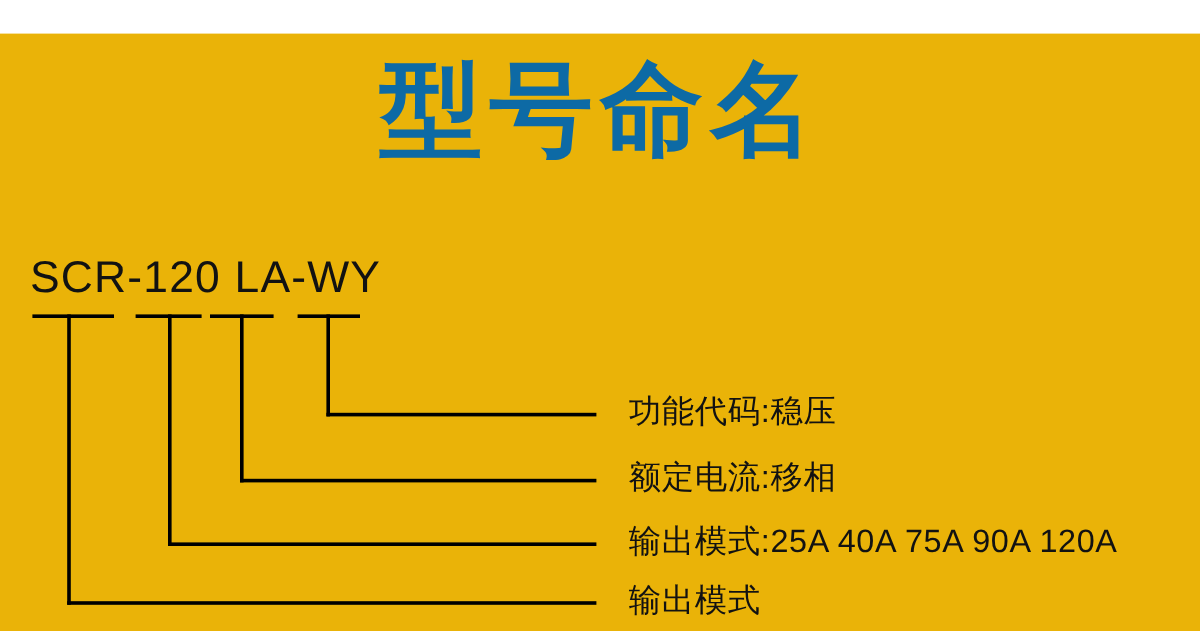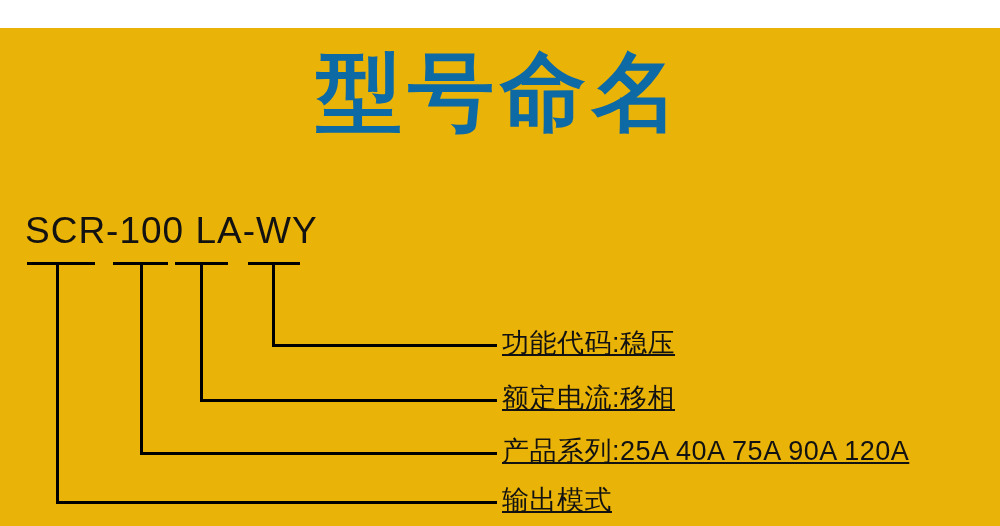--- a/index.html
+++ b/index.html
@@ -56,53 +56,52 @@
     background: #000000;
   }
   .leader {
     position: absolute;
     height: 3px;
     background: #000000;
   }
   
   .leaf-label {
     position: absolute;
-    left: 502px;
+    left: 524px;
     font-size: 27px;
     line-height: 34px;
     color: #121212;
     white-space: nowrap;
     letter-spacing: 0.5px;
-    text-decoration: underline;
   }
 </style>
 </head>
 <body>
 
 <div id="page">
 
   <div class="title">型号命名</div>
 
-  <div class="model-code">SCR-100 LA-WY</div>
+  <div class="model-code">SCR-120 LA-WY</div>
 
   <div id="diagram-layer">
       <div class="hbar" style="left: 27px; top: 234px; width: 68px;"></div>
       <div class="hbar" style="left: 113px; top: 234px; width: 55px;"></div>
       <div class="hbar" style="left: 175px; top: 234px; width: 53px;"></div>
       <div class="hbar" style="left: 248px; top: 234px; width: 52px;"></div>
       <div class="vstem" style="left: 272px; top: 234px; height: 85px;"></div>
       <div class="leader" style="left: 272px; top: 316px; width: 225px;"></div>
       <div class="vstem" style="left: 200px; top: 234px; height: 140px;"></div>
       <div class="leader" style="left: 200px; top: 371px; width: 297px;"></div>
       <div class="vstem" style="left: 140px; top: 234px; height: 193px;"></div>
       <div class="leader" style="left: 140px; top: 424px; width: 357px;"></div>
       <div class="vstem" style="left: 56px; top: 234px; height: 242px;"></div>
       <div class="leader" style="left: 56px; top: 473px; width: 441px;"></div>
     </div>
 
   <div id="label-layer">
       <div class="leaf-label" style="top: 298px;">功能代码:稳压</div>
       <div class="leaf-label" style="top: 353px;">额定电流:移相</div>
-      <div class="leaf-label" style="top: 406px;">产品系列:25A 40A 75A 90A 120A</div>
+      <div class="leaf-label" style="top: 406px;">输出模式:25A 40A 75A 90A 120A</div>
       <div class="leaf-label" style="top: 455px;">输出模式</div>
     </div>
 
 </div>
 
 </body></html>

